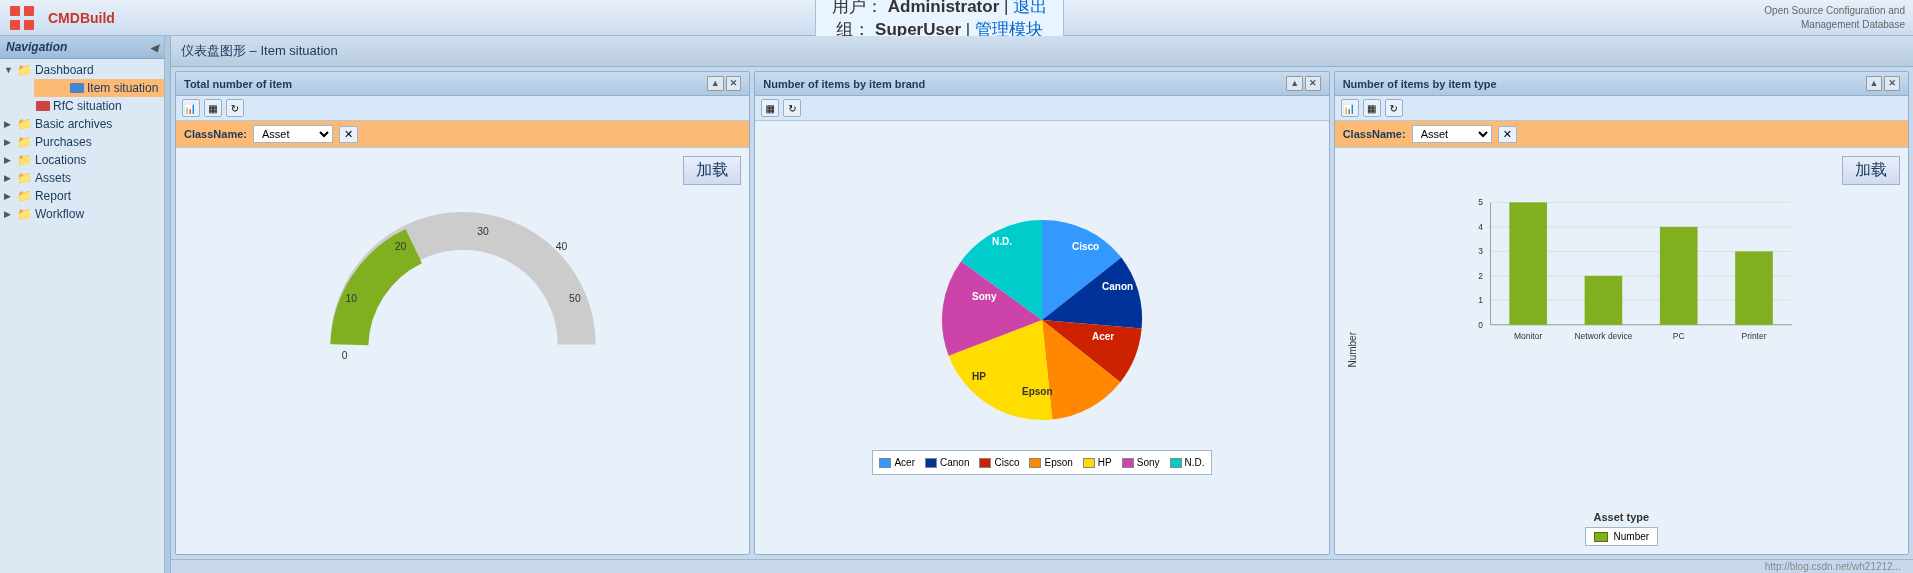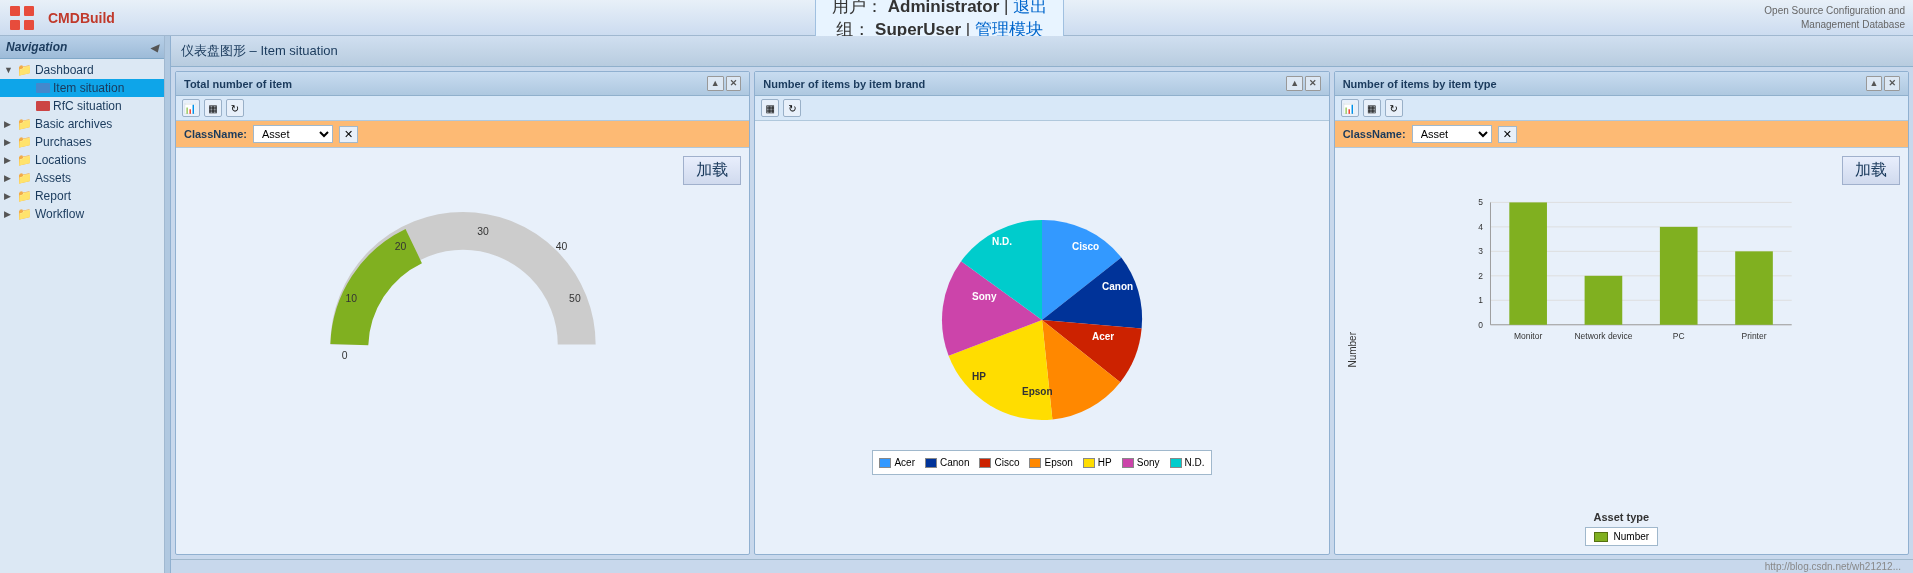--- a/index.html
+++ b/index.html
@@ -85,21 +85,21 @@
     }
     .tree-item {
       display: flex;
       align-items: center;
       padding: 2px 4px;
       cursor: pointer;
       font-size: 12px;
       color: #1a3a5c;
       gap: 3px;
     }
-    .tree-item.selected { background: #0ea5e9; }
+    .tree-item.selected { background: #fdba74; margin-left: 34px; }
     .tree-item.level-0 { padding-left: 4px; }
     .tree-item.level-2 { padding-left: 36px; }
     .expand-icon { font-size: 9px; color: #555; min-width: 10px; }
     .sidebar-resize {
       width: 6px;
       background: #b0c8e0;
       cursor: col-resize;
       border-right: 1px solid #90b0d0;
     }
 

